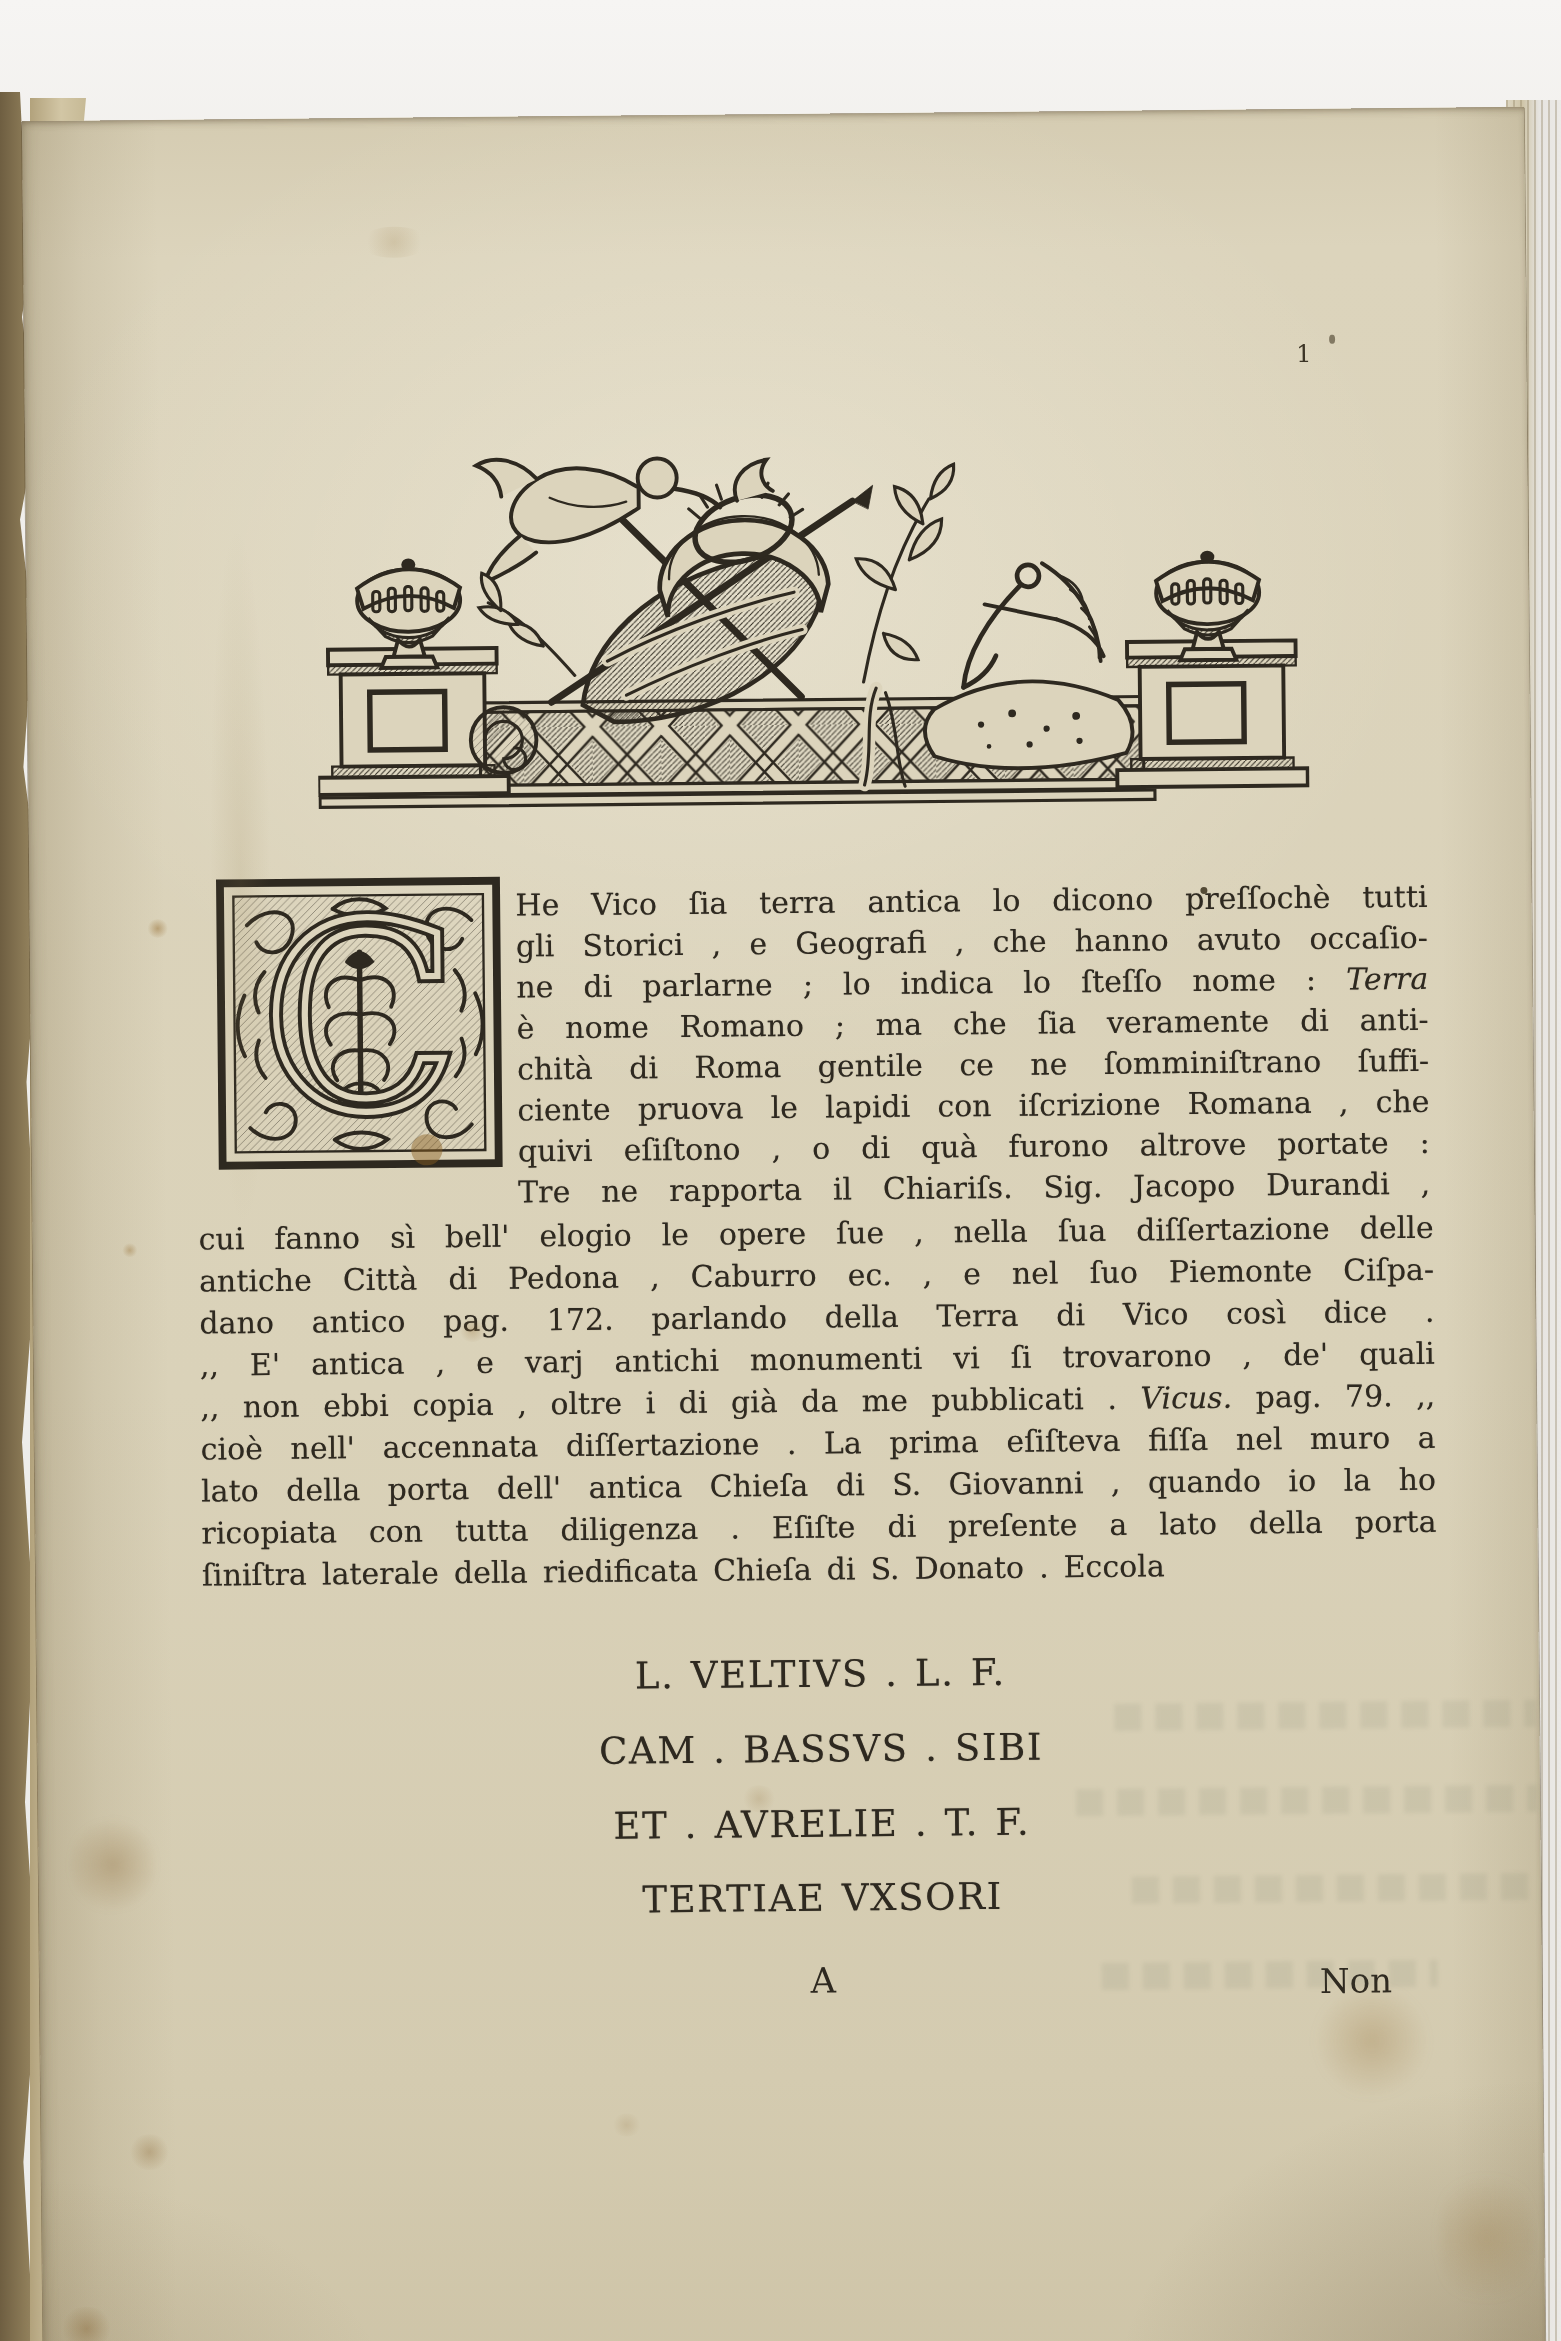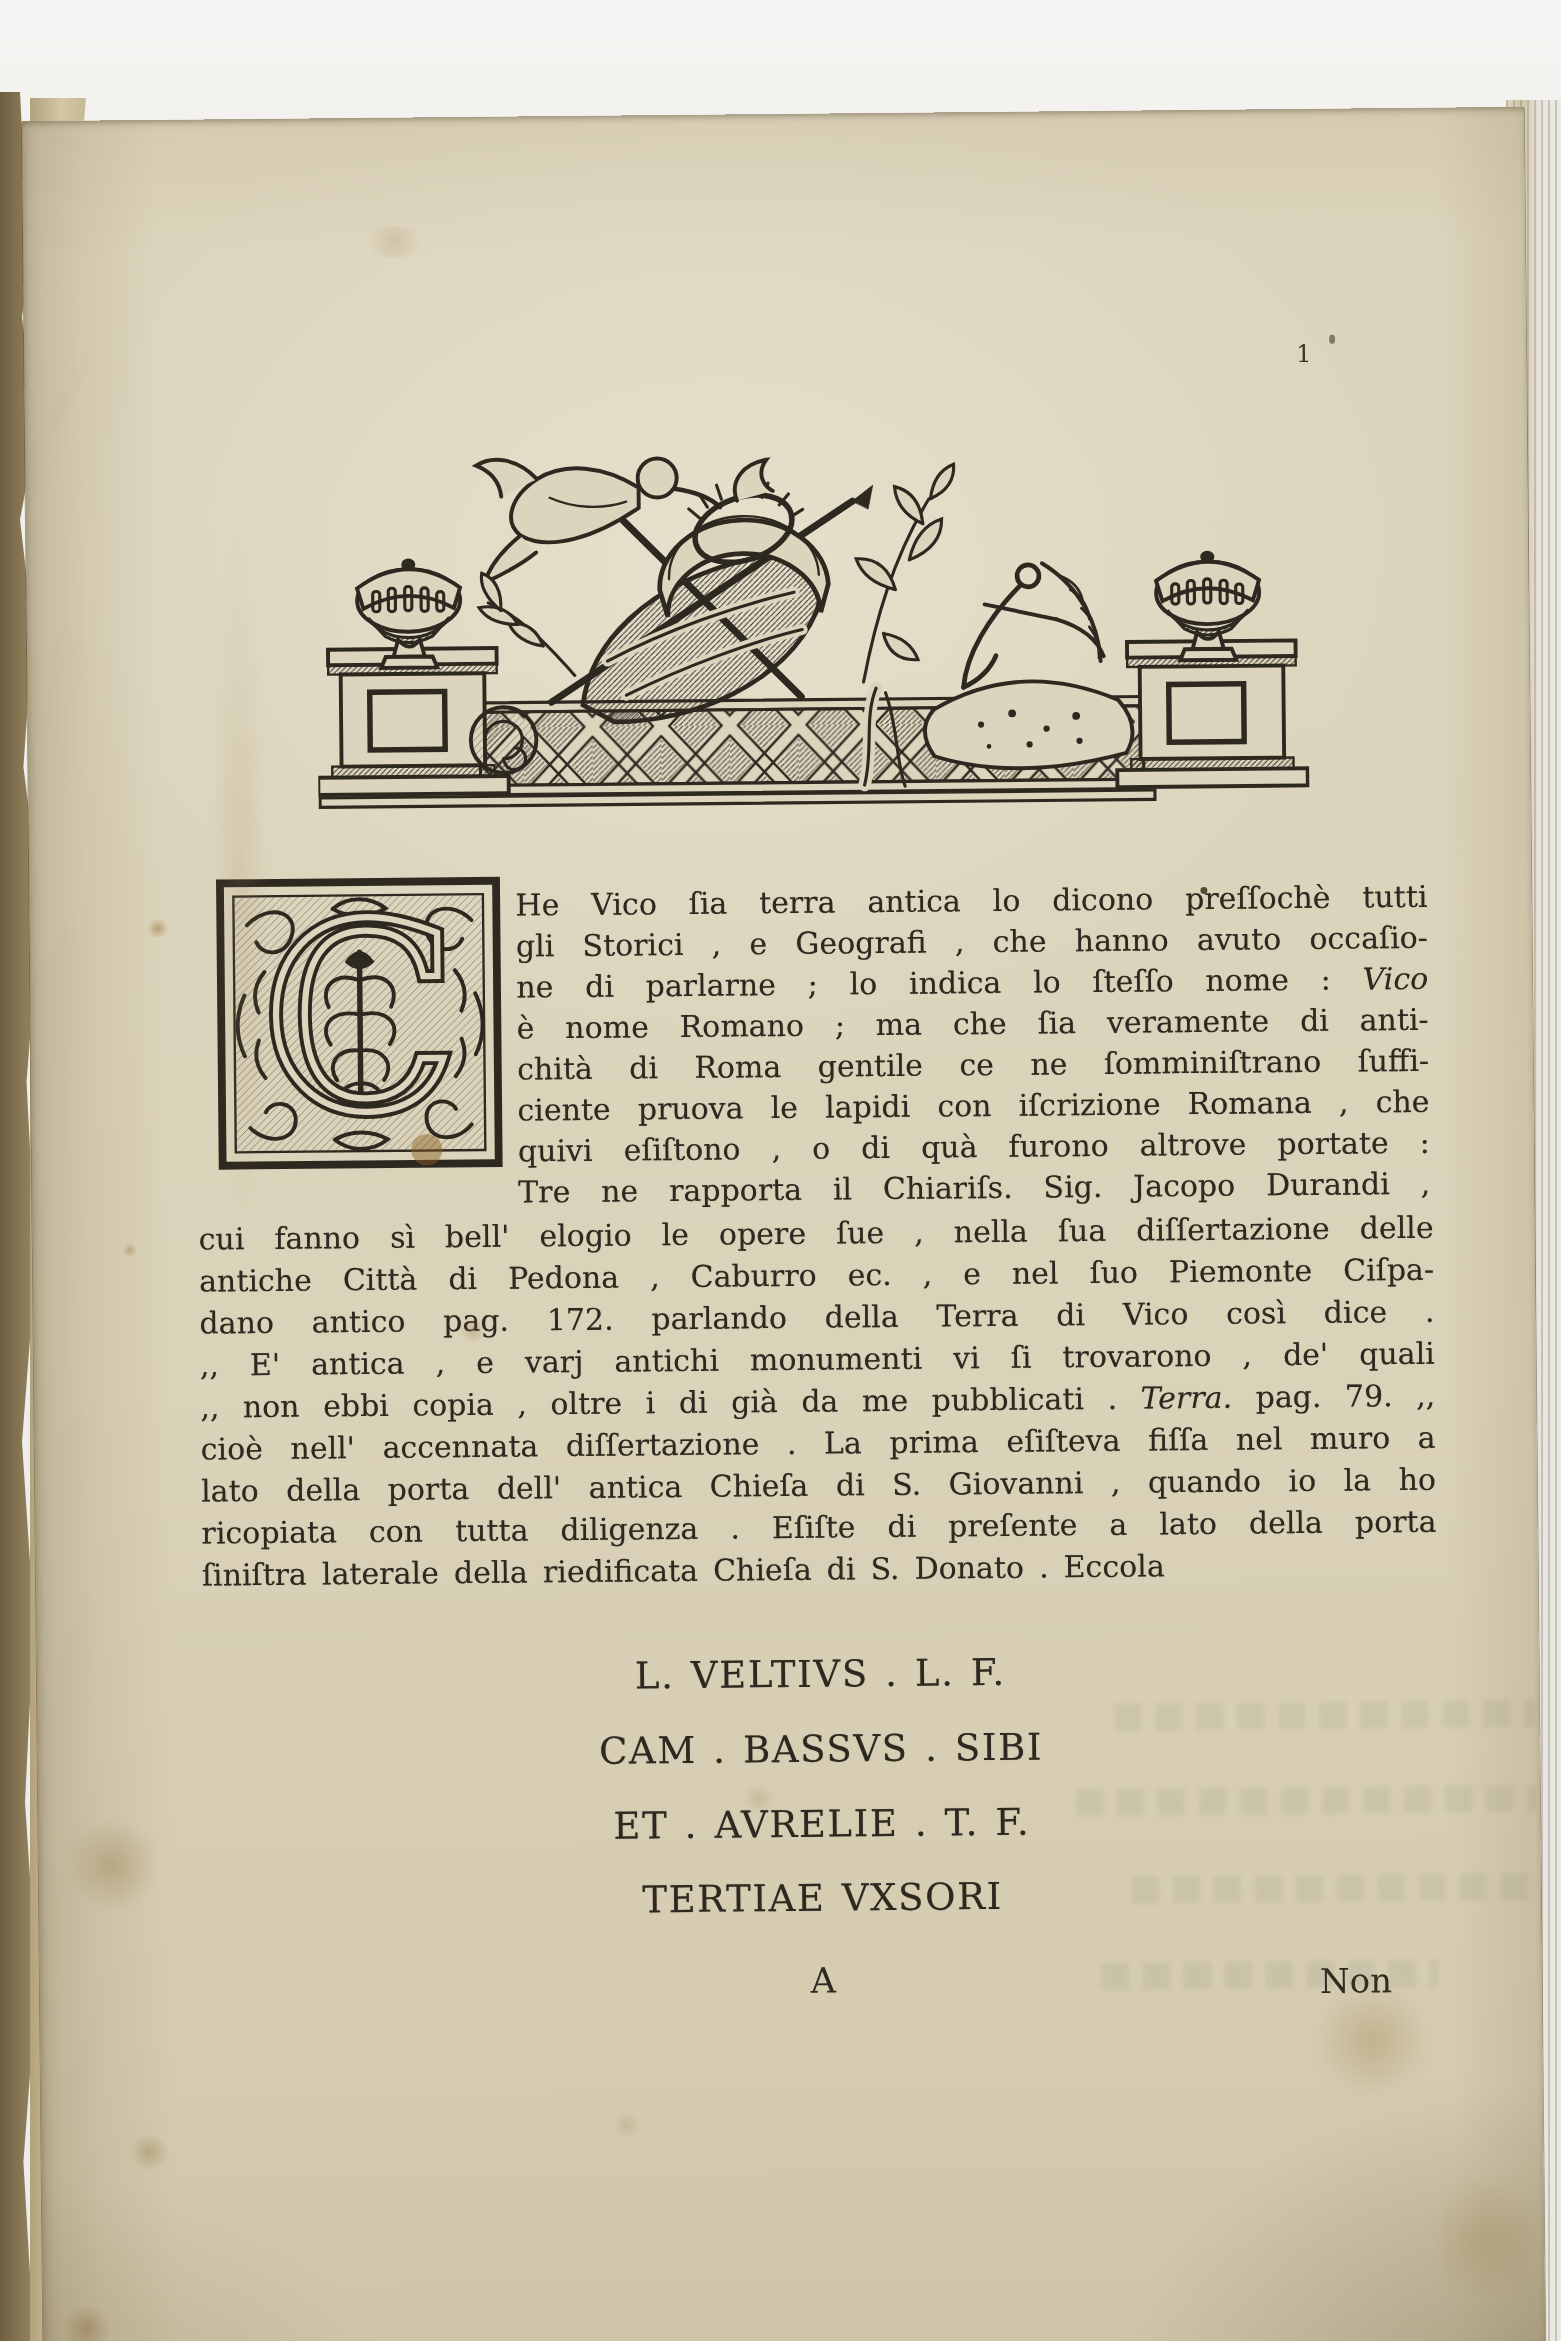--- a/index.html
+++ b/index.html
@@ -236,34 +236,34 @@
       </g>
 
       <text x="184" y="296" text-anchor="middle" font-size="330" stroke="#2e2920" stroke-width="18" fill="none">C</text>
       <text x="184" y="296" text-anchor="middle" font-size="330" stroke="#dcd4bc" stroke-width="8" fill="none" aria-hidden="true">C</text>
       <circle cx="268" cy="350" r="20" fill="#8a5f22" opacity=".45"></circle>
     </svg>
 
     <div class="blockA">
       <div class="tl j">He Vico ſia terra antica lo dicono preſſochè tutti</div>
       <div class="tl j">gli Storici , e Geografi , che hanno avuto occaſio-</div>
-      <div class="tl j"><span>ne di parlarne ; lo indica lo ſteſſo nome : </span><span class="it">Vico</span></div>
+      <div class="tl j"><span>ne di parlarne ; lo indica lo ſteſſo nome : </span><span class="it">Terra</span></div>
       <div class="tl j">è nome Romano ; ma che ſia veramente di anti-</div>
       <div class="tl j">chità di Roma gentile ce ne ſomminiſtrano ſuffi-</div>
       <div class="tl j">ciente pruova le lapidi con iſcrizione Romana , che</div>
       <div class="tl j">quivi eſiſtono , o di quà furono altrove portate :</div>
       <div class="tl j">Tre ne rapporta il Chiariſs. Sig. Jacopo Durandi ,</div>
     </div>
 
     <div class="blockB">
       <div class="tl j">cui fanno sì bell' elogio le opere ſue , nella ſua diſſertazione delle</div>
       <div class="tl j">antiche Città di Pedona , Caburro ec. , e nel ſuo Piemonte Ciſpa-</div>
       <div class="tl j">dano antico pag. 172. parlando della Terra di Vico così dice .</div>
       <div class="tl j">,, E' antica , e varj antichi monumenti vi ſi trovarono , de' quali</div>
-      <div class="tl j"><span>,, non ebbi copia , oltre i di già da me pubblicati . </span><span class="it">Terra.</span><span> pag. 79. ,,</span></div>
+      <div class="tl j"><span>,, non ebbi copia , oltre i di già da me pubblicati . </span><span class="it">Vicus.</span><span> pag. 79. ,,</span></div>
       <div class="tl j">cioè nell' accennata diſſertazione . La prima eſiſteva fiſſa nel muro a</div>
       <div class="tl j">lato della porta dell' antica Chieſa di S. Giovanni , quando io la ho</div>
       <div class="tl j">ricopiata con tutta diligenza . Eſiſte di preſente a lato della porta</div>
       <div class="tl lastleft">ſiniſtra laterale della riedificata Chieſa di S. Donato . Eccola</div>
     </div>
 
     <div class="insc" style="top:1539px;">L. VELTIVS . L. F.</div>
     <div class="insc" style="top:1614px;">CAM . BASSVS . SIBI</div>
     <div class="insc" style="top:1689px;">ET . AVRELIE . T. F.</div>
     <div class="insc" style="top:1763px;">TERTIAE VXSORI</div>

